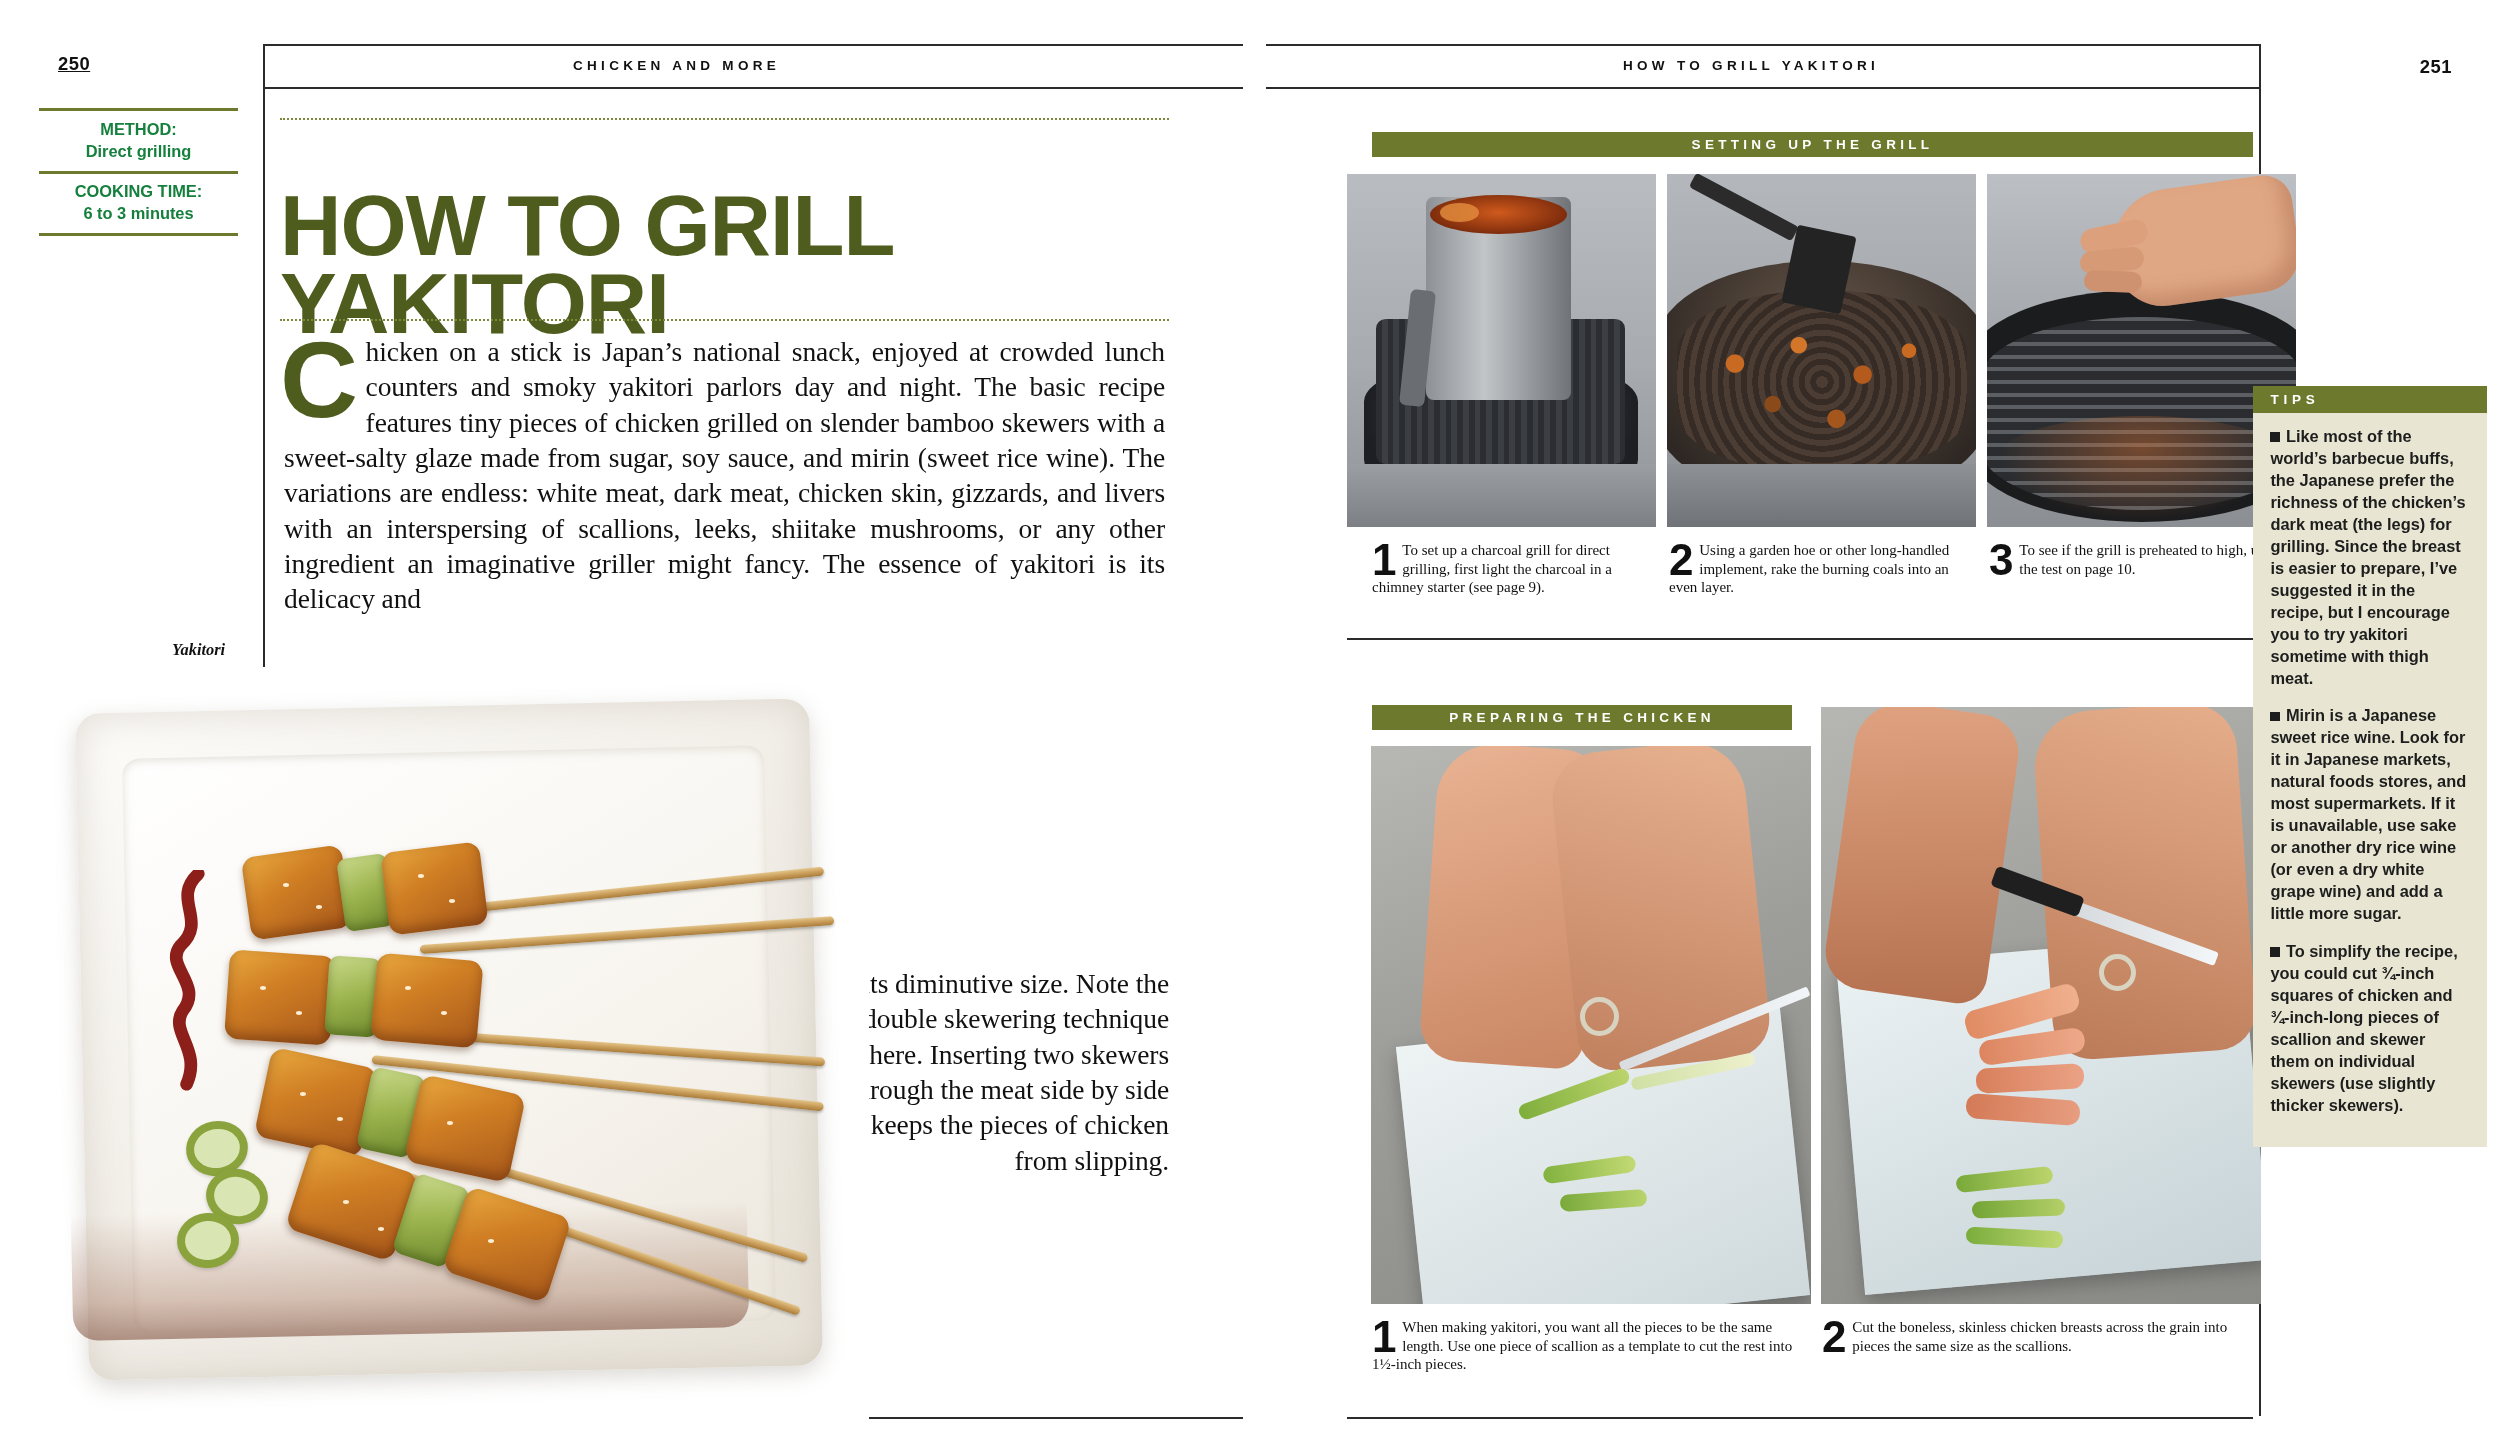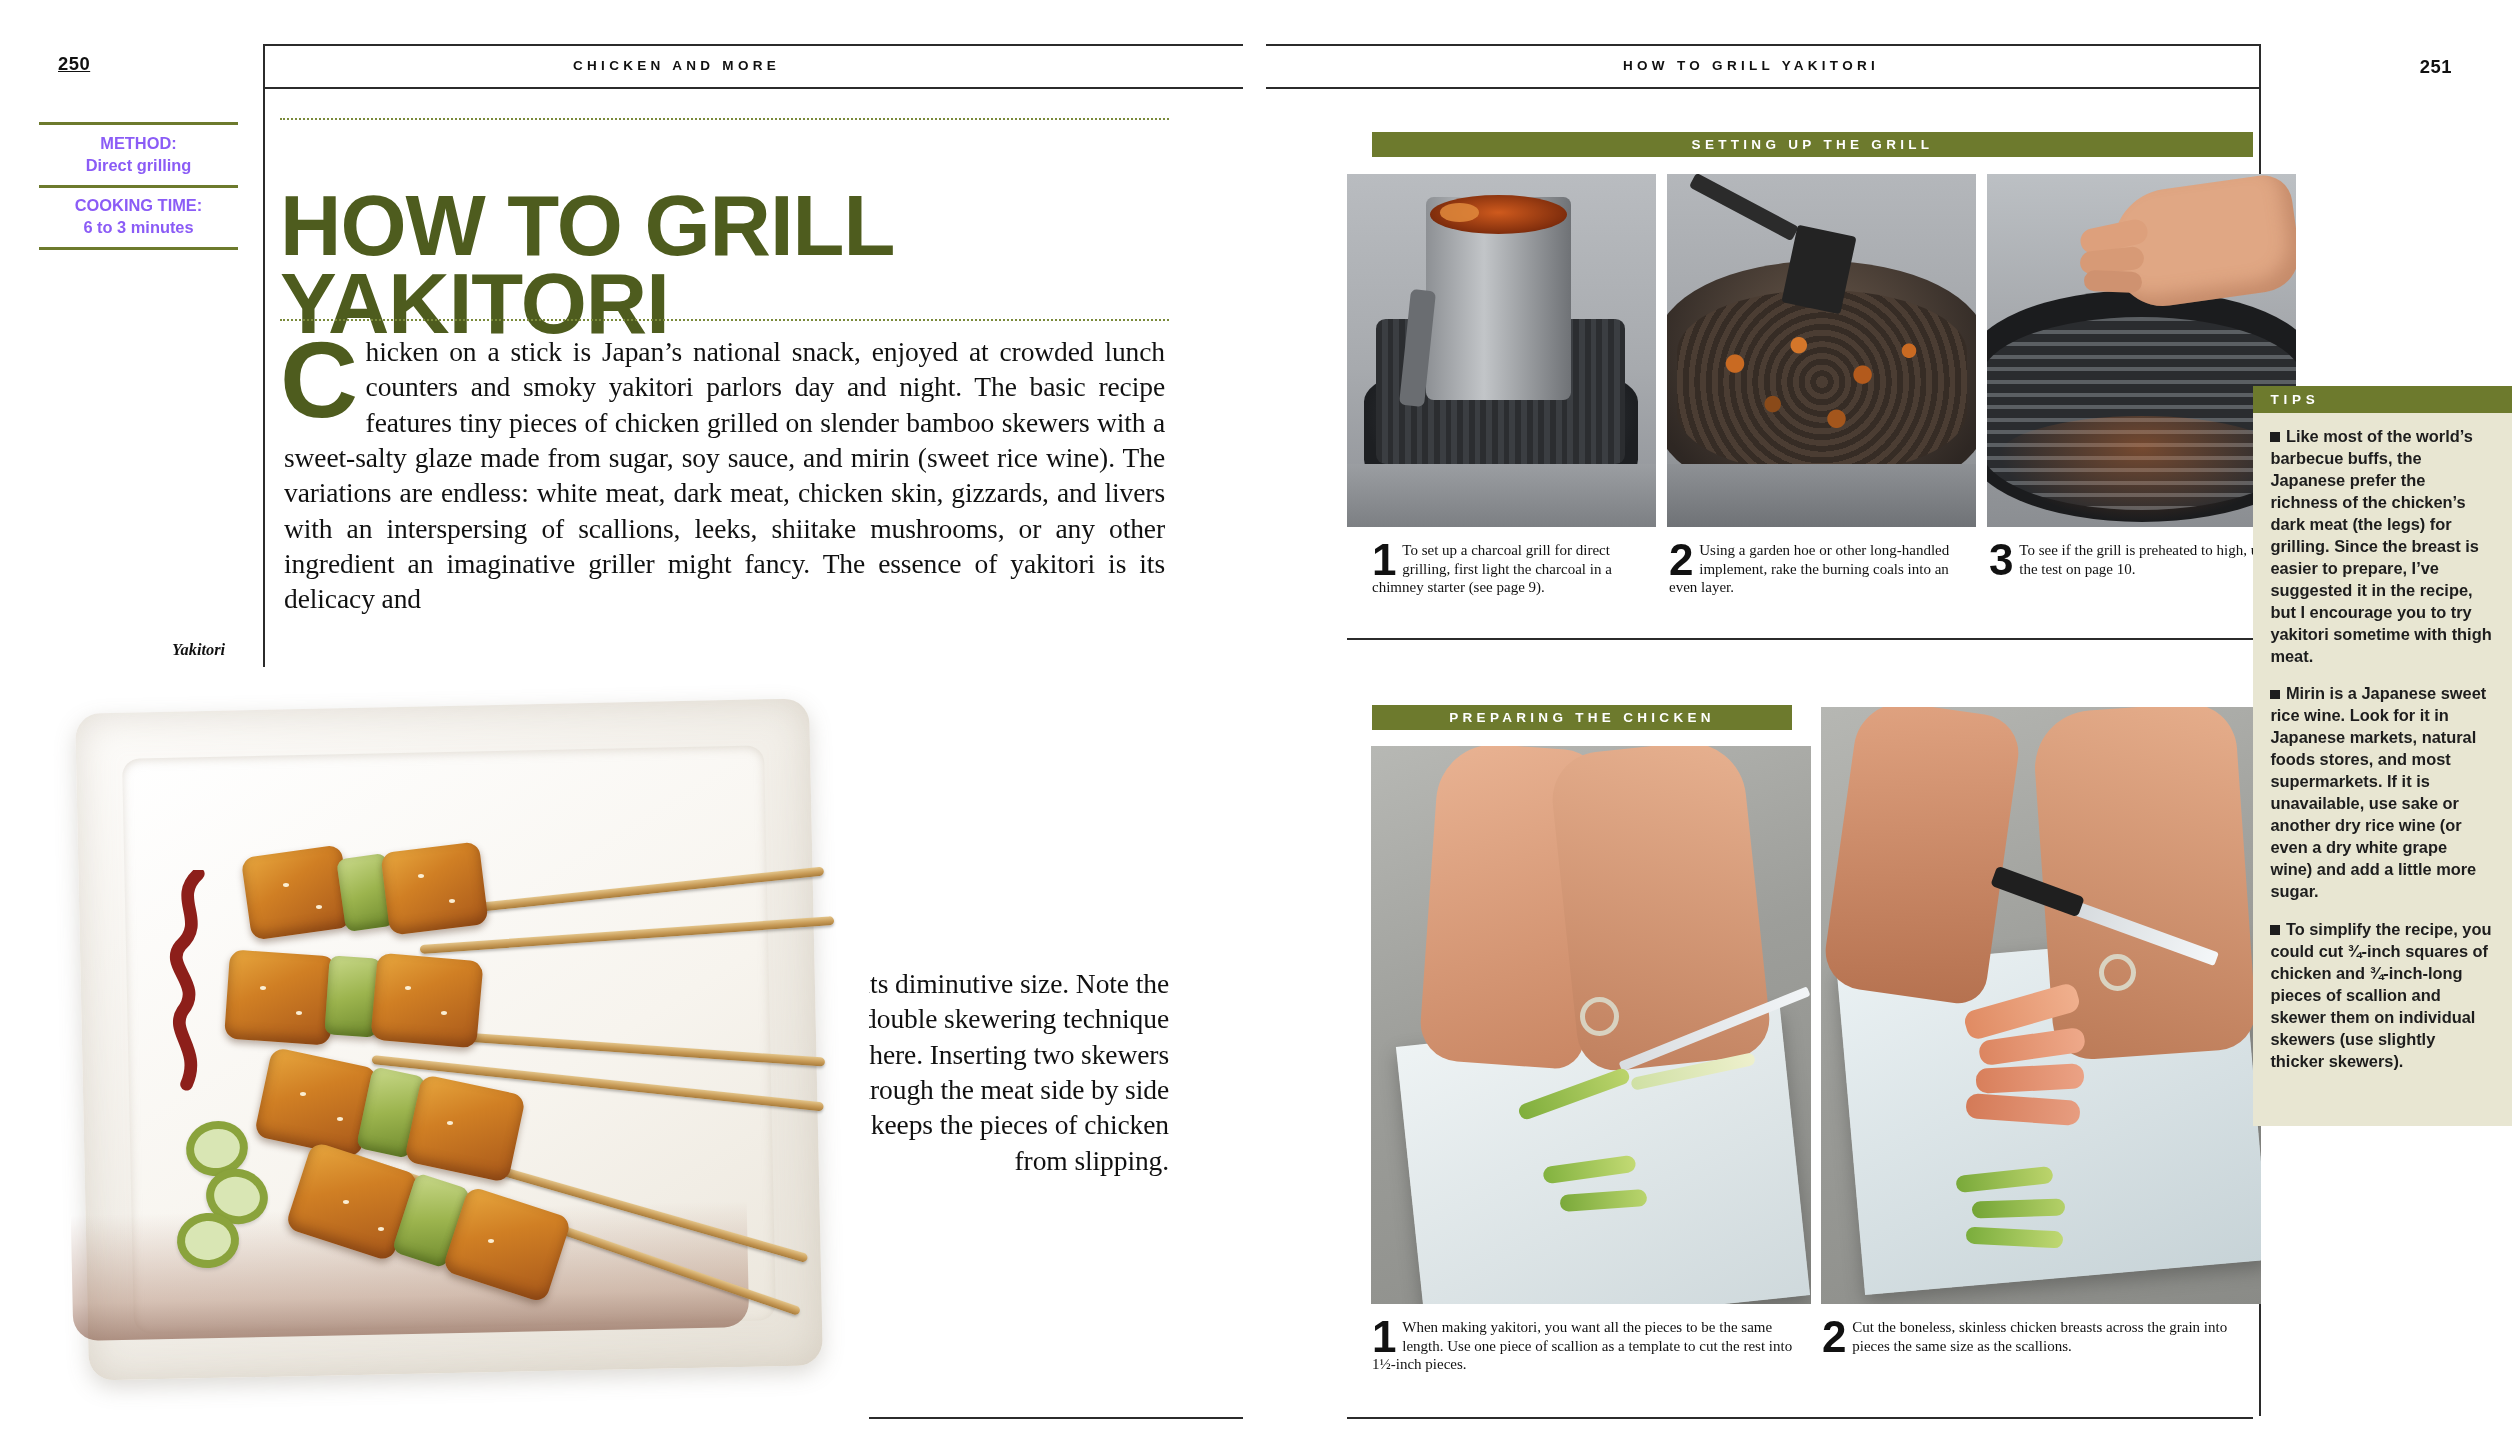--- a/index.html
+++ b/index.html
@@ -64,25 +64,25 @@
   .rule-under-left { left: 263px; top: 87px; width: 980px; height: 1.9px; }
   .rule-vert-left { left: 263px; top: 44px; width: 1.9px; height: 1372px; }
 
   .rule-top-right { left: 1266px; top: 44px; width: 995px; height: 1.9px; }
   .rule-under-right { left: 1266px; top: 87px; width: 995px; height: 1.9px; }
   .rule-vert-right { left: 2259px; top: 44px; width: 1.9px; height: 1372px; }
 
   
   .method-box {
     position: absolute;
-    left: 39px; top: 122px;
+    left: 39px; top: 108px;
     width: 199px;
     text-align: center;
     font-family: "Liberation Sans", sans-serif;
-    color: #8b5cf6;
+    color: #15803d;
   }
   .method-box .line-top,
   .method-box .line-mid,
   .method-box .line-bot {
     height: 2.9px; background: #6d7a2d; width: 100%;
   }
   .method-box .blk {
     padding: 6.8px 0 8.7px;
     font-size: 16.4px;
     font-weight: bold;
@@ -289,23 +289,23 @@
   .st-5 { left: 1822px; top: 1318px; width: 435px; }
 
   .rule-mid-right { left: 1347px; top: 638px; width: 906px; height: 1.9px; background: #2b2b2b; }
   .rule-bot-right { left: 1347px; top: 1417px; width: 906px; height: 1.9px; background: #2b2b2b; }
   .rule-bot-left { left: 263px; top: 1417px; width: 980px; height: 1.9px; background: #2b2b2b; }
 
   
   .tips-panel {
     position: absolute;
     left: 2253px; top: 386px;
-    width: 259px;
+    width: 234px;
     background: #e8e6d2;
-    padding: 0 0 38px 0;
+    padding: 0 0 15px 0;
   }
   .tips-head {
     background: #6d7a2d;
     color: #fff;
     font-family: "Liberation Sans", sans-serif;
     font-weight: bold;
     font-size: 13.5px;
     letter-spacing: 4.8px;
     padding: 5.8px 0 5.8px 17.4px;
   }

